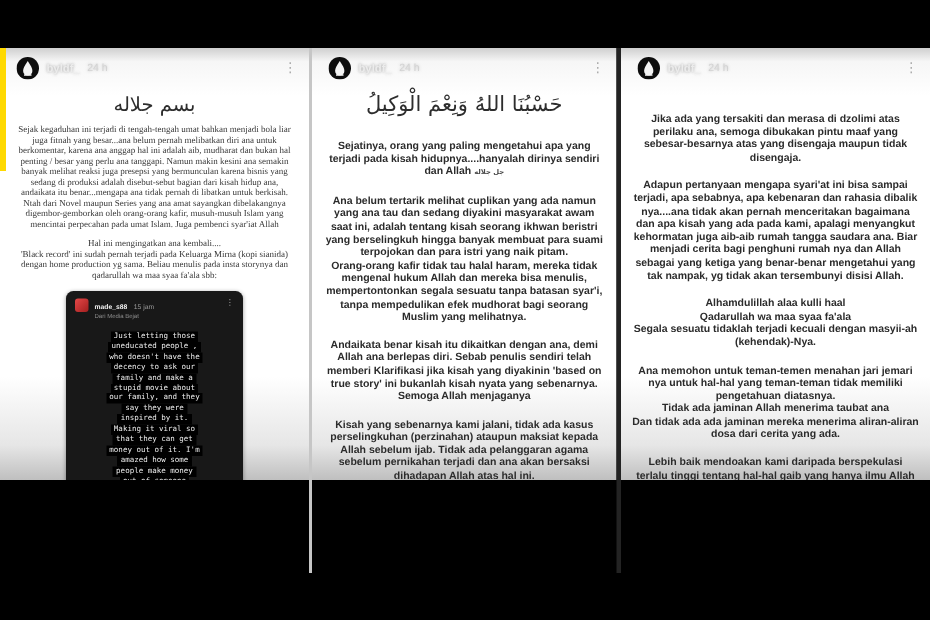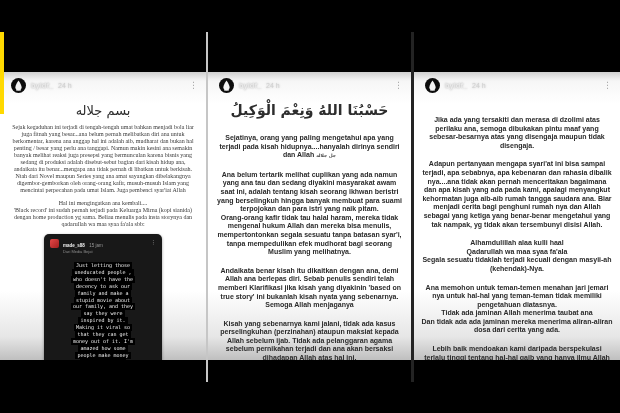--- a/index.html
+++ b/index.html
@@ -11,38 +11,37 @@
   .bar-top{top:0;height:32px;}
   .bar-bottom{top:382px;height:31px;}
   .yellow-strip{position:absolute;left:0;top:32px;width:4px;height:82px;background:#ffd900;z-index:6;}
   .seam{position:absolute;top:32px;height:350px;z-index:5;}
   .seam-light{left:206px;width:2px;background:#c6c6c6;}
   .seam-dark{left:411px;width:3px;background:#232323;}
 
   .panel{
     position:absolute;top:32px;height:288px;overflow:hidden;
     background:linear-gradient(180deg,#cfcfcf 0px,#f6f6f6 9px,#ffffff 32px,#ffffff 76%,#e6e6e6 92%,#bfbfbf 100%);
-    margin-top:40px;
   }
   .panel-1{left:0;width:206px;}
   .panel-2{left:208px;width:203px;}
   .panel-3{left:414px;width:206px;}
 
   .story-header{display:flex;align-items:center;gap:5px;height:22px;padding:2px 8px 0 11px;}
   .avatar{width:15px;height:15px;flex:0 0 auto;}
   .username{font-size:7.5px;font-weight:bold;color:#ececec;text-shadow:0 0 2px rgba(60,60,60,.45);}
   .timestamp{font-size:7px;color:#d2d2d2;text-shadow:0 0 2px rgba(90,90,90,.35);}
   .menu-dots{margin-left:auto;color:#a9a9a9;font-size:9px;line-height:9px;cursor:pointer;}
 
   .arabic-heading{
     text-align:center;direction:rtl;color:#2d2d2d;
     font-family:"DejaVu Sans",sans-serif;
   }
   .arabic-heading.p1{font-size:13px;margin-top:7px;}
-  .arabic-heading.p2{font-size:14px;font-weight:bold;margin-top:6px;letter-spacing:0.5px;}
+  .arabic-heading.p2{font-size:14px;font-weight:normal;margin-top:6px;letter-spacing:0.5px;}
 
   .serif-para{
     font-family:"Liberation Serif","DejaVu Serif",serif;
     font-size:6px;line-height:7px;color:#3a3a3a;text-align:center;
     white-space:pre-line;margin:6px 9px 0 9px;
   }
   .bold-para{
     font-family:"Liberation Sans","DejaVu Sans",sans-serif;font-weight:bold;
     font-size:7px;line-height:8.6px;color:#2b2b2b;text-align:center;
     white-space:pre-line;margin:10px 7px 0 7px;

